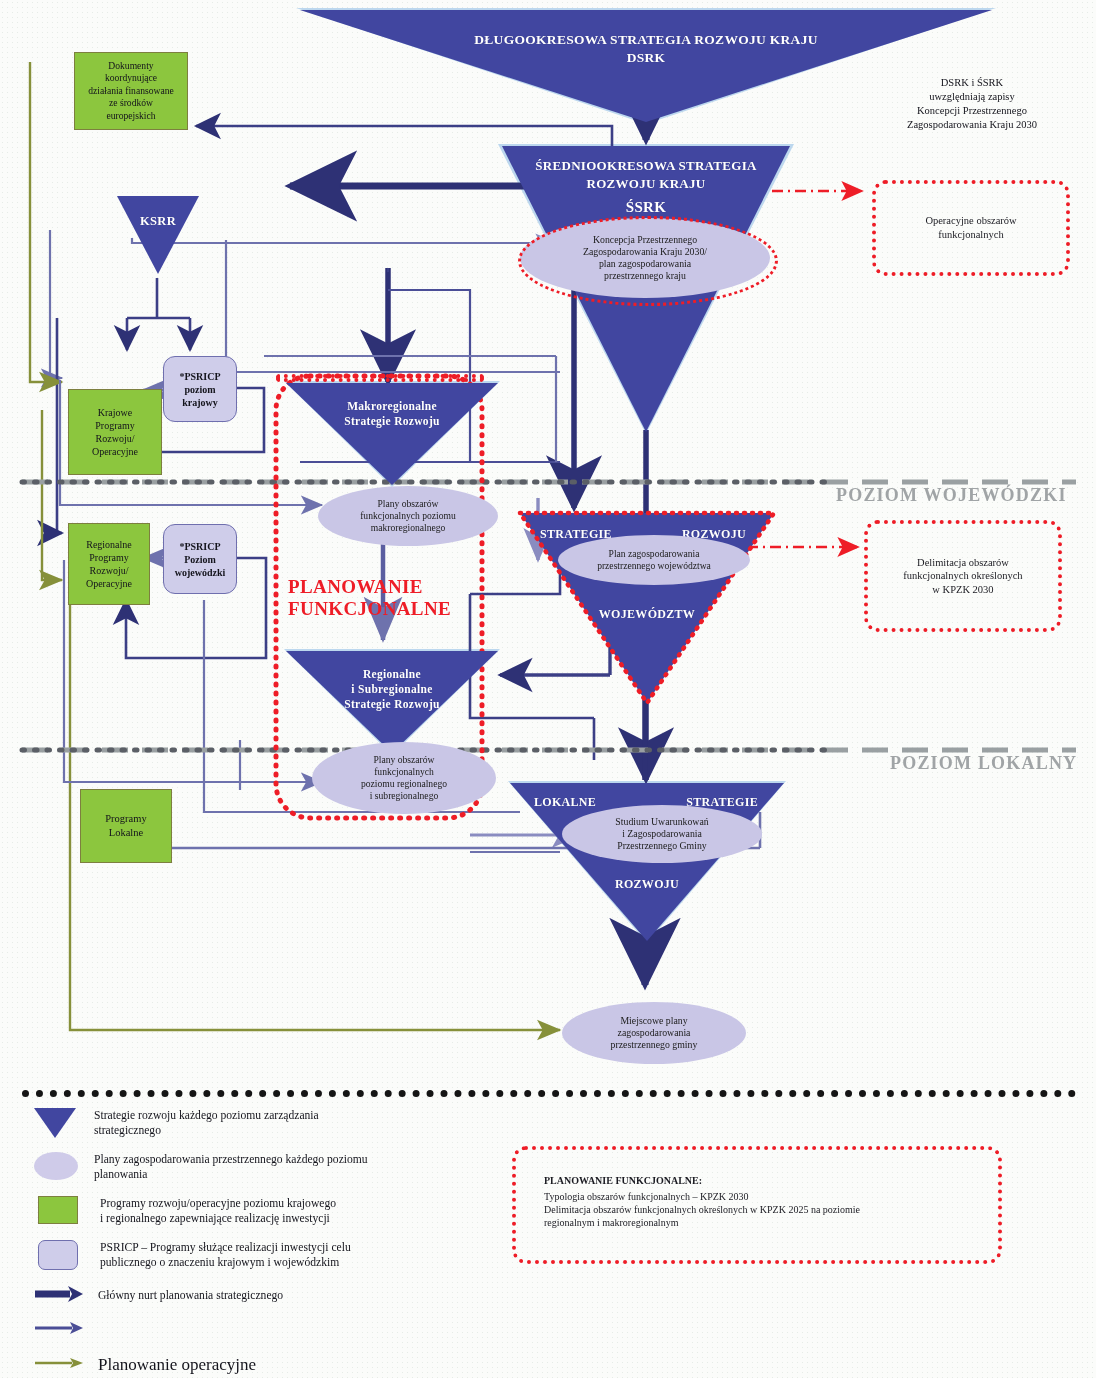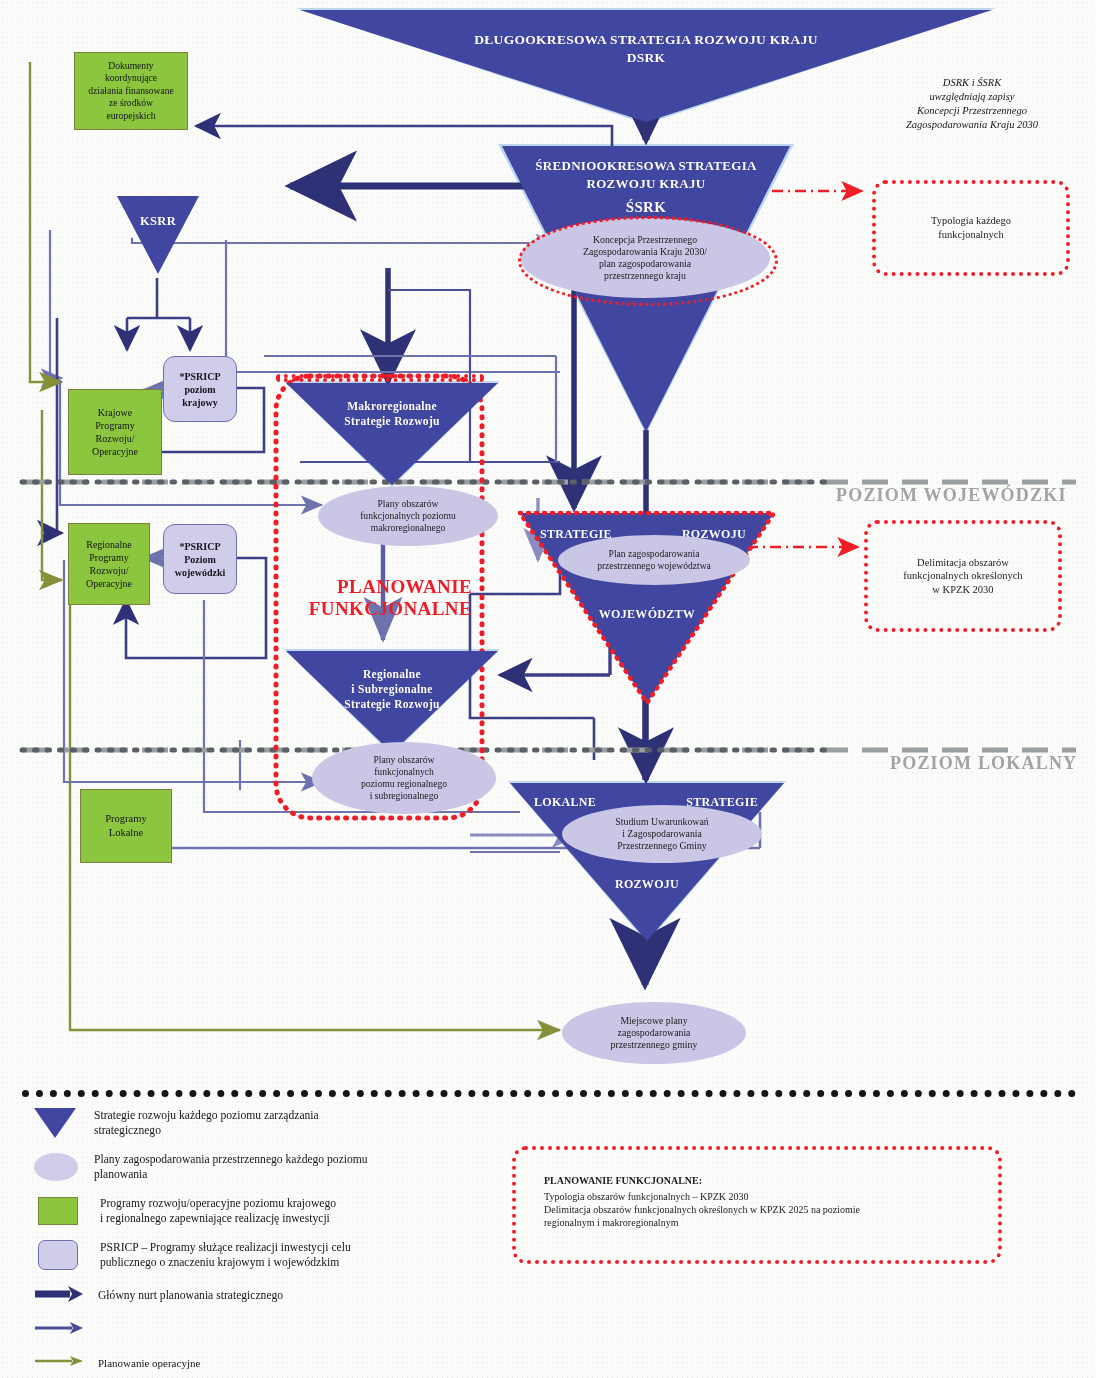--- a/index.html
+++ b/index.html
@@ -73,34 +73,34 @@
     line-height:1.3;box-sizing:border-box;
   }
   .redbox.left{justify-content:flex-start;text-align:left;align-items:flex-start;}
 
   
   #fp-region{
     position:absolute;border:4.5px dotted #ee1d27;border-radius:36px;
     z-index:2;background:transparent;
   }
   #fp-label{
-    position:absolute;color:#ee1d27;font-weight:bold;text-align:right;
+    position:absolute;color:#ee1d27;font-weight:bold;text-align:left;
     line-height:1.18;letter-spacing:.4px;z-index:4;
   }
 
   
   .level-label{
     position:absolute;color:#a0a4a6;font-weight:bold;letter-spacing:1.2px;
     z-index:4;
   }
   .note{position:absolute;text-align:center;line-height:1.32;color:#14141c;z-index:4;}
 
   
   #legend{position:absolute;z-index:4;}
-  .lg-row{position:absolute;display:flex;align-items:center;}
+  .lg-row{position:absolute;display:flex;align-items:flex-start;}
   .lg-txt{color:#14141c;line-height:1.3;}
   .sw-tri{width:42px;height:30px;background:#4146a0;clip-path:polygon(0 0,100% 0,50% 100%);}
   .sw-ell{width:44px;height:28px;border-radius:50%;background:#cfcbe9;}
   .sw-green{width:38px;height:26px;background:#8cc63e;border:1px solid #7d7f3f;}
   .sw-psricp{width:38px;height:28px;background:#cfcdea;border:1.4px solid #6f6fae;border-radius:7px;}
   #legend-sep{position:absolute;border-top:7px dotted #151515;z-index:4;}
 </style>
 </head>
 <body>
 
@@ -310,28 +310,28 @@
   <div class="node" style="left:272px;top:372px;width:214px;height:450px;z-index:2;pointer-events:none;">
     <svg width="214" height="450" viewBox="0 0 214 450">
       <rect x="4" y="4" width="206" height="442" rx="34" ry="34" fill="none" stroke="#ee1d27" stroke-width="5" stroke-dasharray="1,8" stroke-linecap="round"></rect>
     </svg>
   </div>
   <div id="fp-label" style="left:288px;top:576px;width:184px;font-size:19px;">
     <div>PLANOWANIE</div>
     <div>FUNKCJONALNE</div>
   </div>
 
-  <div class="redbox node" style="left:872px;top:180px;width:198px;height:96px;font-size:10.5px;white-space:pre-line;">Typologia każdego
+  <div class="redbox node" style="left:872px;top:180px;width:198px;height:96px;font-size:10.5px;white-space:pre-line;">Operacyjne obszarów
 funkcjonalnych</div>
 
   <div class="redbox node" style="left:864px;top:520px;width:198px;height:112px;font-size:10.5px;white-space:pre-line;">Delimitacja obszarów
 funkcjonalnych określonych
 w KPZK 2030</div>
 
-  <div class="note" style="left:852px;top:76px;width:240px;font-size:10.5px;white-space:pre-line;font-style:italic;">DSRK i ŚSRK
+  <div class="note" style="left:852px;top:76px;width:240px;font-size:10.5px;white-space:pre-line;">DSRK i ŚSRK
 uwzględniają zapisy
 Koncepcji Przestrzennego
 Zagospodarowania Kraju 2030</div>
 
   <div class="level-label" style="left:836px;top:485px;font-size:18px;">POZIOM WOJEWÓDZKI</div>
   <div class="level-label" style="left:890px;top:753px;font-size:18px;">POZIOM LOKALNY</div>
 
   <div id="legend-sep" style="left:22px;top:1090px;width:1054px;"></div>
 
   <div id="legend" style="left:0;top:0;width:1096px;height:1378px;">
@@ -379,21 +379,21 @@
       </div>
     </div>
 
     <div class="lg-row" style="left:34px;top:1354px;width:450px;align-items:center;">
       <div style="flex:0 0 50px;margin-right:14px;">
         <svg width="50" height="14" viewBox="0 0 50 14">
             <path d="M1,7 L38,7" stroke="#86903a" stroke-width="2.6" fill="none"></path>
             <path d="M36,2 L49,7 L36,12 L39,7 Z" fill="#86903a"></path>
           </svg>
       </div>
-      <div class="lg-txt" style="font-size:11px;white-space:pre-line;">Planowanie operacyjne</div>
+      <div class="lg-txt" style="font-size:17px;white-space:pre-line;">Planowanie operacyjne</div>
     </div>
   </div>
 
   <div class="redbox left node" style="left:512px;top:1146px;width:490px;height:118px;padding:24px 28px;font-size:10px;flex-direction:column;">
     <div style="font-weight:bold;margin-bottom:3px;">PLANOWANIE FUNKCJONALNE:</div>
     <div>Typologia obszarów funkcjonalnych – KPZK 2030</div>
     <div>Delimitacja obszarów funkcjonalnych określonych w KPZK 2025 na poziomie</div>
     <div>regionalnym i makroregionalnym</div>
   </div>
 

